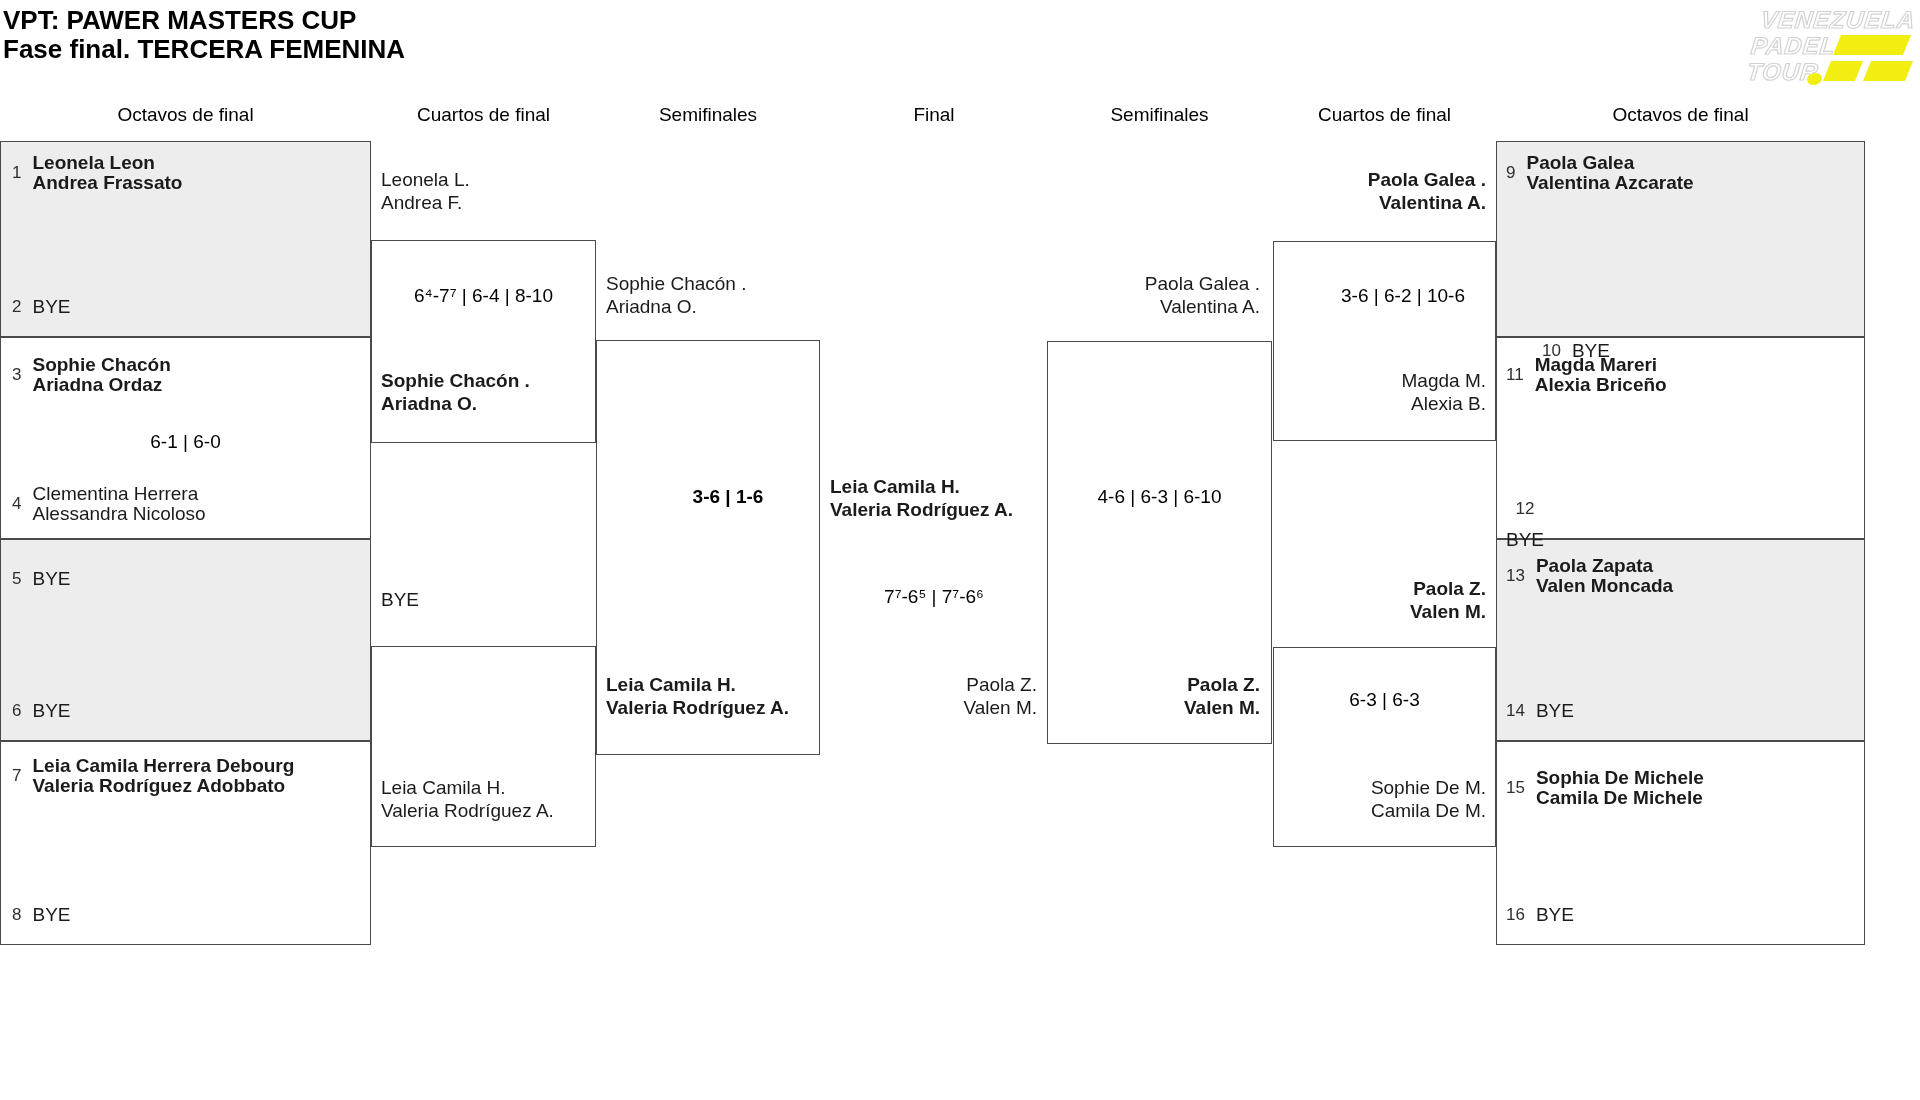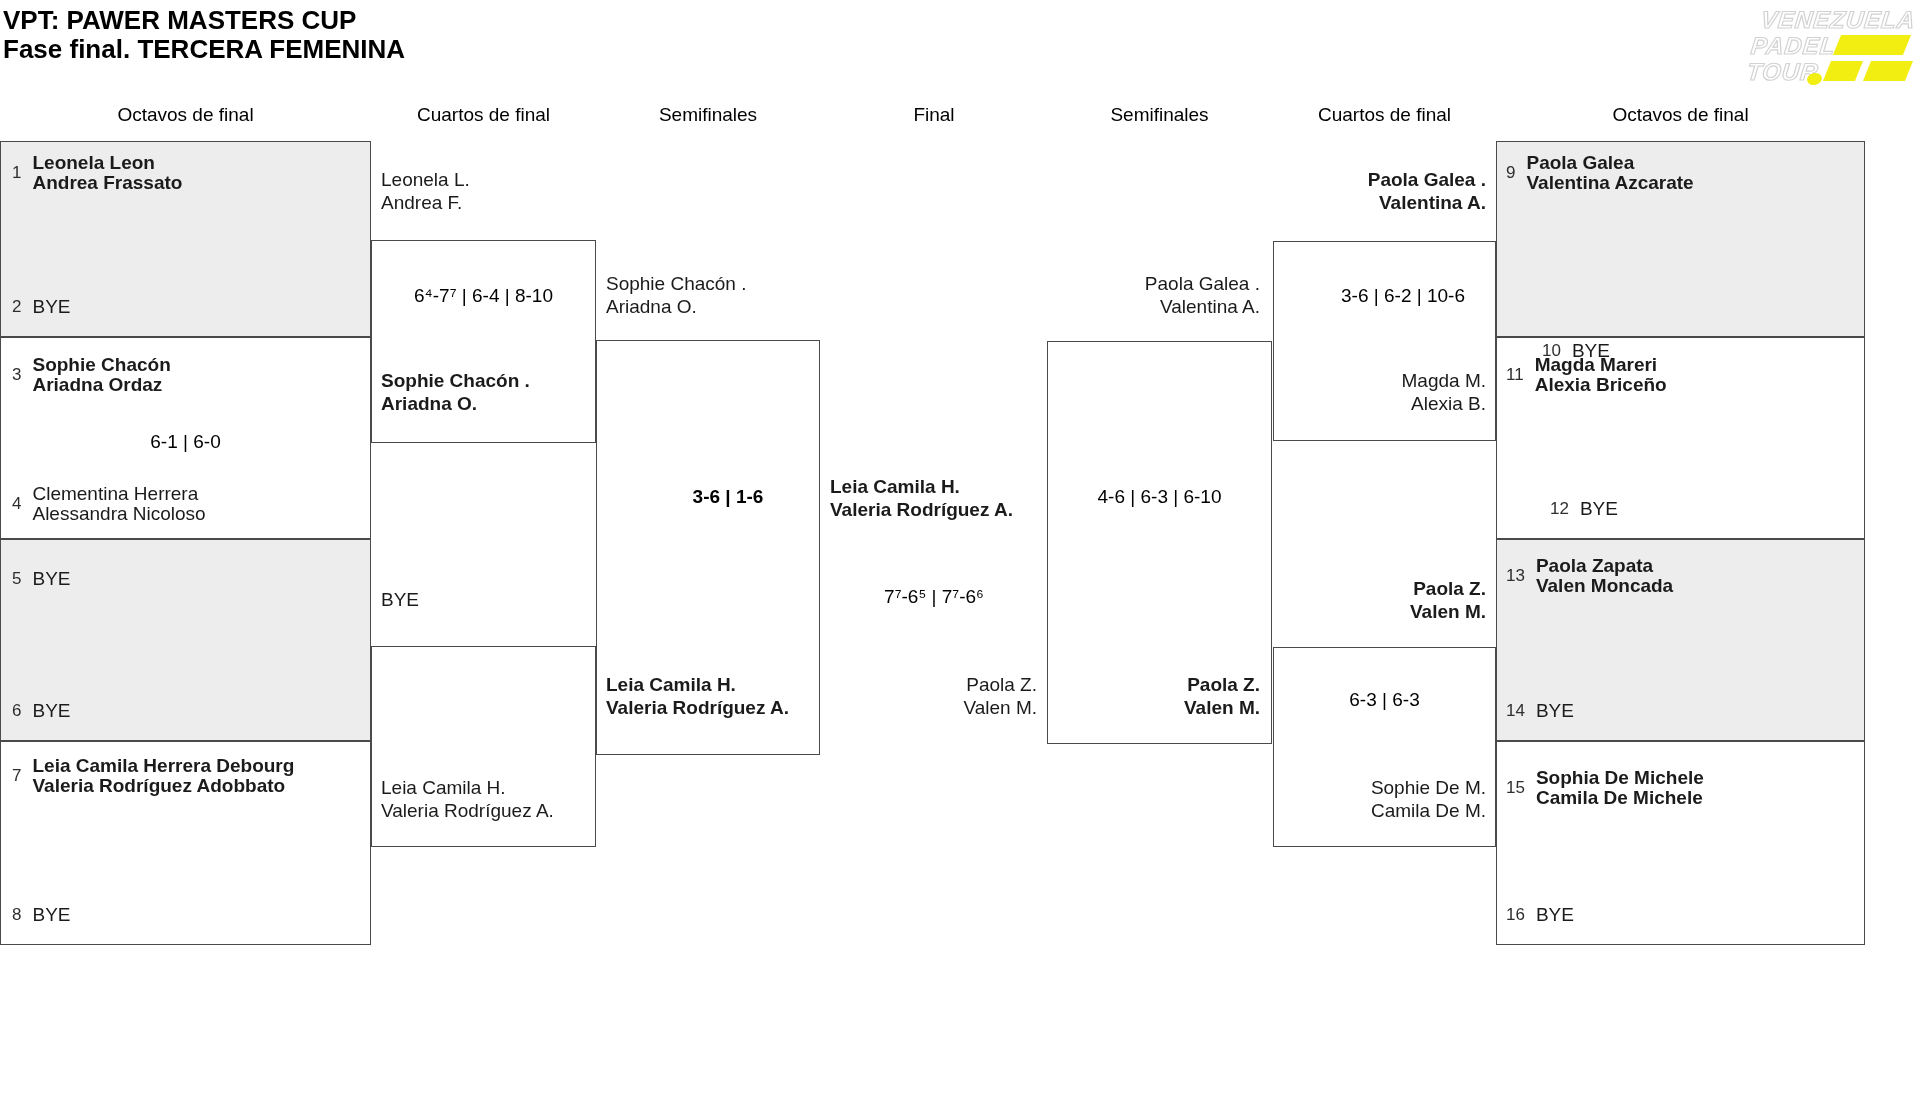--- a/index.html
+++ b/index.html
@@ -207,21 +207,21 @@
         <div>BYE</div>
       </div>
   </div>
   <div class="entry" style="left:1506px; top:355px;">
     <span class="seed">11</span>
     <div class="names bold">
       <div>Magda Mareri</div>
       <div>Alexia Briceño</div>
     </div>
   </div>
-  <div class="entry" style="left:1550px; top:499px;">
+  <div class="entry" style="left:1506px; top:499px;flex-direction:column;">
     <span class="seed">12</span>
     <div class="names">
         <div>BYE</div>
       </div>
   </div>
   <div class="entry" style="left:1506px; top:556px;">
     <span class="seed">13</span>
     <div class="names bold">
       <div>Paola Zapata</div>
       <div>Valen Moncada</div>

